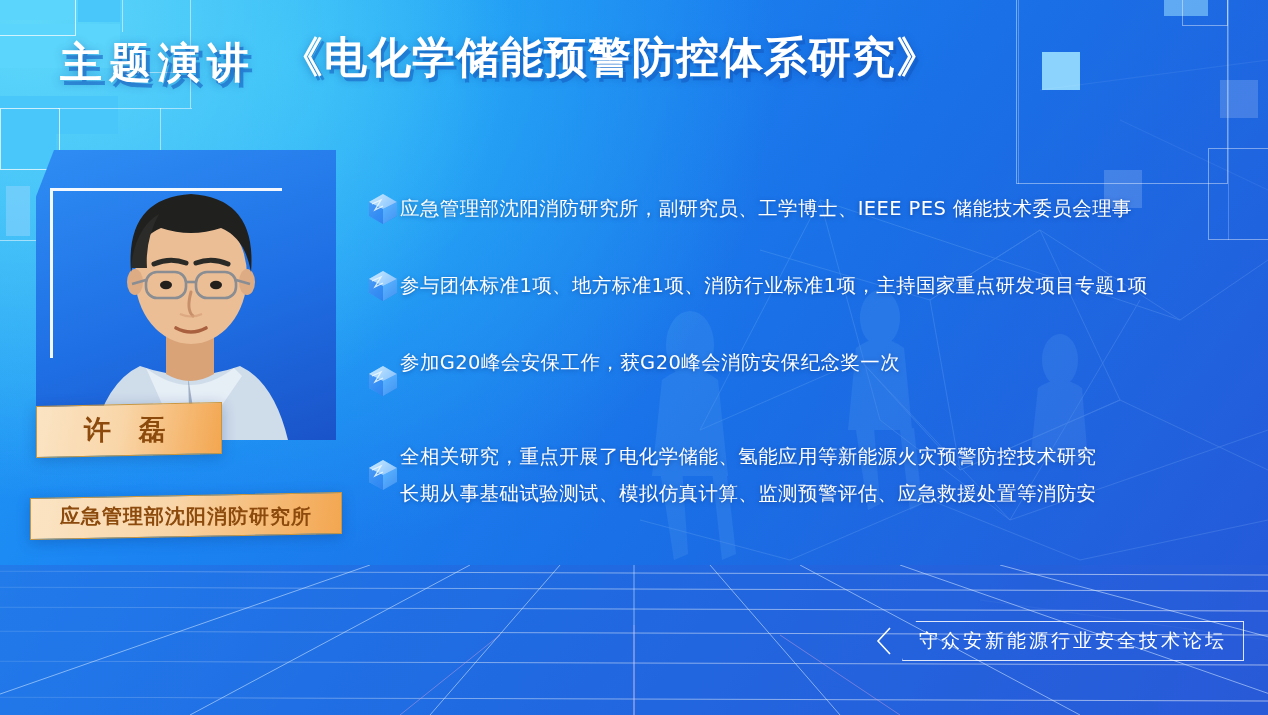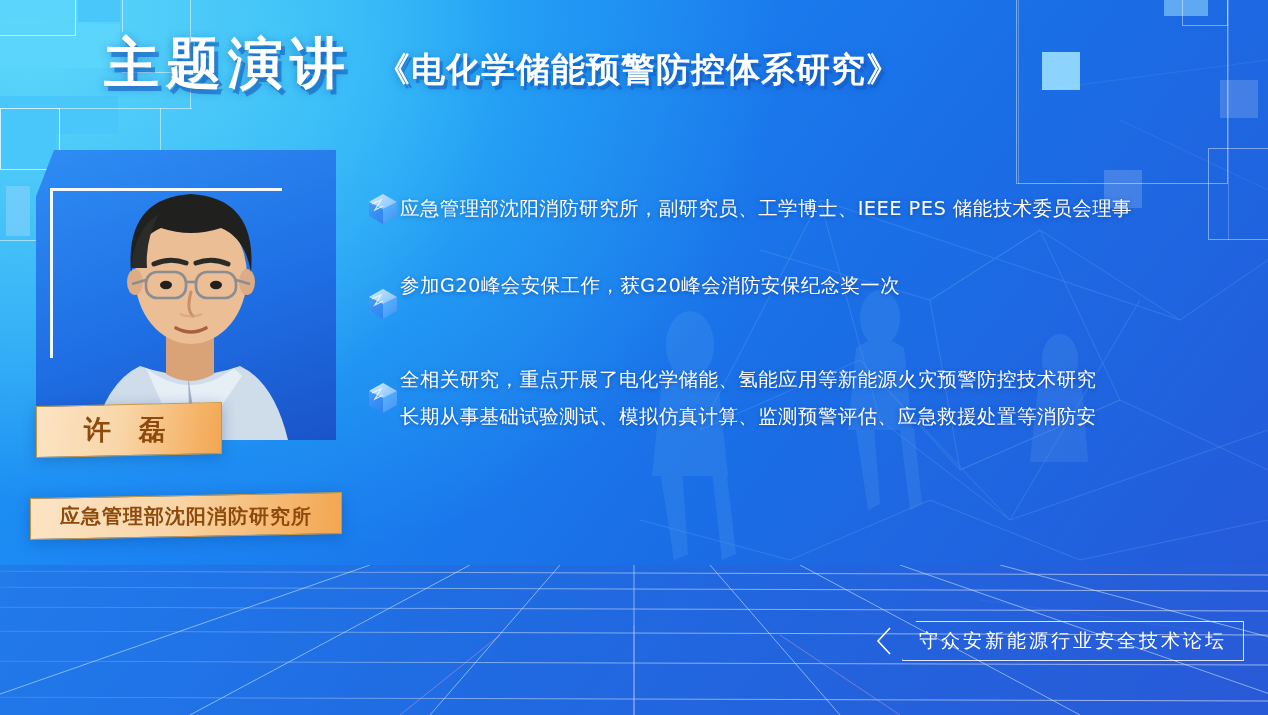--- a/index.html
+++ b/index.html
@@ -33,27 +33,26 @@
     mix-blend-mode:screen;
   }
   .floor {
     position:absolute; left:0; right:0; bottom:0; height:150px;
     overflow:hidden; pointer-events:none;
   }
 
   
   .headline { position:absolute; left:60px; top:36px; display:flex; align-items:flex-end; gap:24px; }
   .h-main {
-    font-size:55px; font-weight:bold; color:#fff; letter-spacing:7px; line-height:1;
+    font-size:42px; font-weight:bold; color:#fff; letter-spacing:7px; line-height:1;
     text-shadow:4px 5px 0 rgba(18,86,190,.55), 0 2px 10px rgba(10,60,150,.45);
     font-family:"DejaVu Sans","Liberation Sans",sans-serif;
-    margin-left:44px;
   }
   .h-sub {
-    font-size:34px; font-weight:bold; color:#fff; line-height:1; letter-spacing:1px;
+    font-size:43px; font-weight:bold; color:#fff; line-height:1; letter-spacing:1px;
     padding-bottom:5px;
     text-shadow:3px 4px 0 rgba(18,86,190,.5), 0 2px 8px rgba(10,60,150,.4);
     font-family:"DejaVu Sans","Liberation Sans",sans-serif;
   }
 
   
   .portrait-wrap { position:absolute; left:36px; top:150px; width:300px; height:290px; }
   .portrait-shape {
     position:absolute; inset:0;
     clip-path:polygon(6% 0%, 100% 0%, 100% 100%, 0% 100%, 0% 16%);
@@ -273,20 +272,32 @@
         <polygon points="17,2 31,10 17,17 3,10" fill="#DCF0FF" opacity=".55"></polygon>
         <polygon points="3,10 17,17 17,32 3,24" fill="#2E86F0" opacity=".75"></polygon>
         <polygon points="17,17 31,10 31,24 17,32" fill="#5FB7FF" opacity=".6"></polygon>
         <polyline points="6,12 15,8 9,18 17,14" fill="none" stroke="#EAF7FF" stroke-width="1.3" opacity=".9"></polyline>
       </svg>
       <div class="btext">
         <div>应急管理部沈阳消防研究所，副研究员、工学博士、IEEE PES 储能技术委员会理事</div>
       </div>
     </div>
 
+    <div class="bullet">
+      <svg class="gem" viewBox="0 0 34 34">
+        <polygon points="17,2 31,10 31,24 17,32 3,24 3,10" fill="url(#g1a)"></polygon>
+        <polygon points="17,2 31,10 17,17 3,10" fill="#DCF0FF" opacity=".55"></polygon>
+        <polygon points="3,10 17,17 17,32 3,24" fill="#2E86F0" opacity=".75"></polygon>
+        <polygon points="17,17 31,10 31,24 17,32" fill="#5FB7FF" opacity=".6"></polygon>
+        <polyline points="6,12 15,8 9,18 17,14" fill="none" stroke="#EAF7FF" stroke-width="1.3" opacity=".9"></polyline>
+      </svg>
+      <div class="btext">
+        <div>参与团体标准1项、地方标准1项、消防行业标准1项，主持国家重点研发项目专题1项</div>
+      </div>
+    </div>
 
     <div class="bullet">
       <svg class="gem" viewBox="0 0 34 34" style="margin-top:20px;">
         <polygon points="17,2 31,10 31,24 17,32 3,24 3,10" fill="url(#g1a)"></polygon>
         <polygon points="17,2 31,10 17,17 3,10" fill="#DCF0FF" opacity=".55"></polygon>
         <polygon points="3,10 17,17 17,32 3,24" fill="#2E86F0" opacity=".75"></polygon>
         <polygon points="17,17 31,10 31,24 17,32" fill="#5FB7FF" opacity=".6"></polygon>
         <polyline points="6,12 15,8 9,18 17,14" fill="none" stroke="#EAF7FF" stroke-width="1.3" opacity=".9"></polyline>
       </svg>
       <div class="btext">

